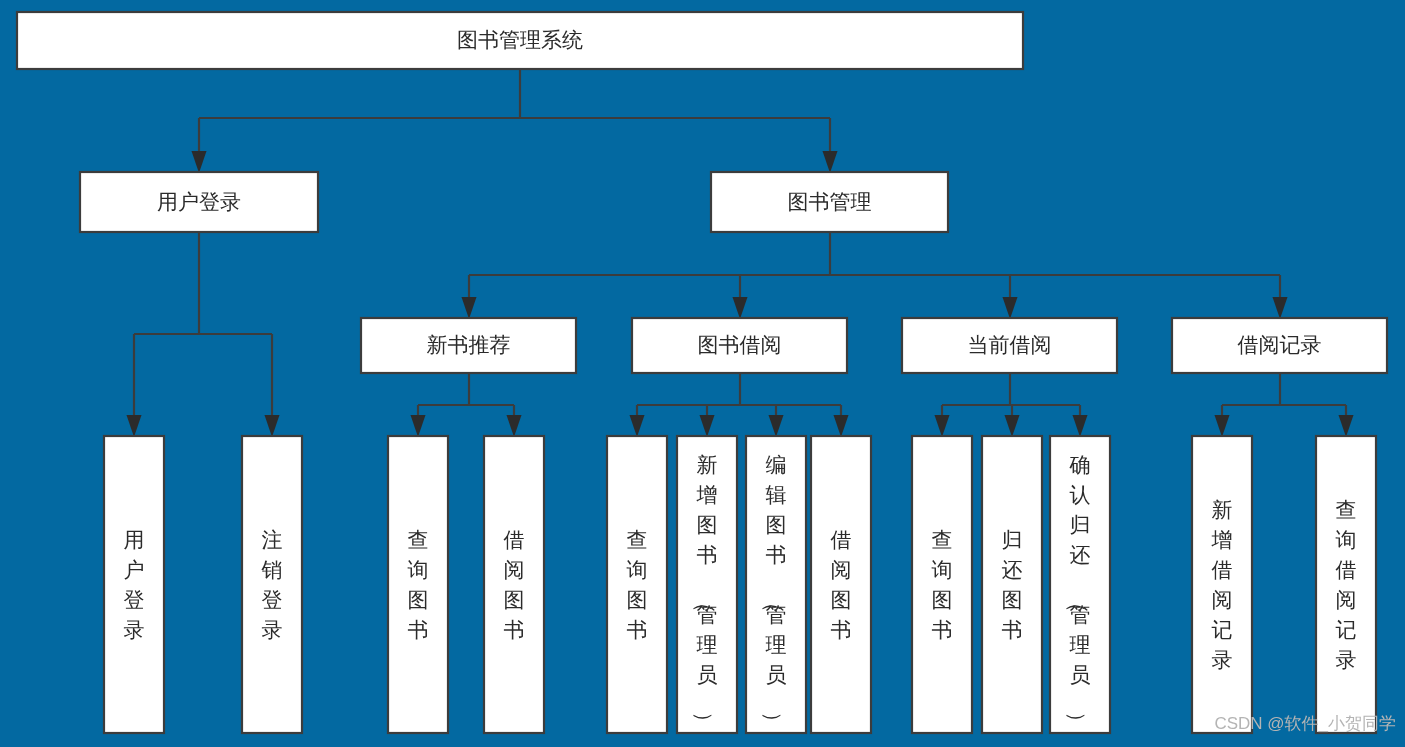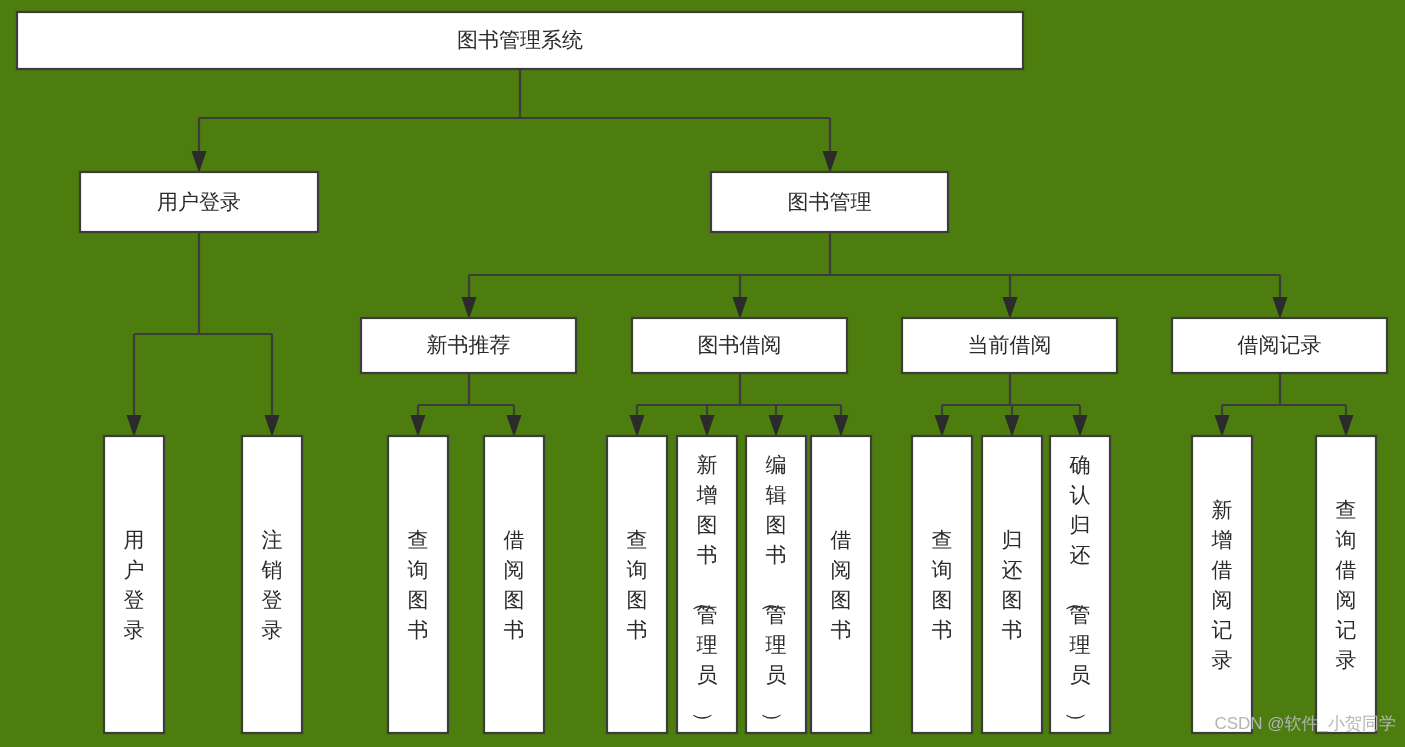--- a/index.html
+++ b/index.html
@@ -11,21 +11,21 @@
   body {
     width: 1405px;
     height: 747px;
     font-family: "Liberation Sans", "DejaVu Sans", sans-serif;
     overflow: hidden;
   }
   #diagram-root {
     position: relative;
     width: 1405px;
     height: 747px;
-    background: #4d7c0f;
+    background: #0369a1;
   }
   svg.diagram-canvas {
     position: absolute;
     left: 0;
     top: 0;
     width: 1405px;
     height: 747px;
     display: block;
   }
   .node-box {

